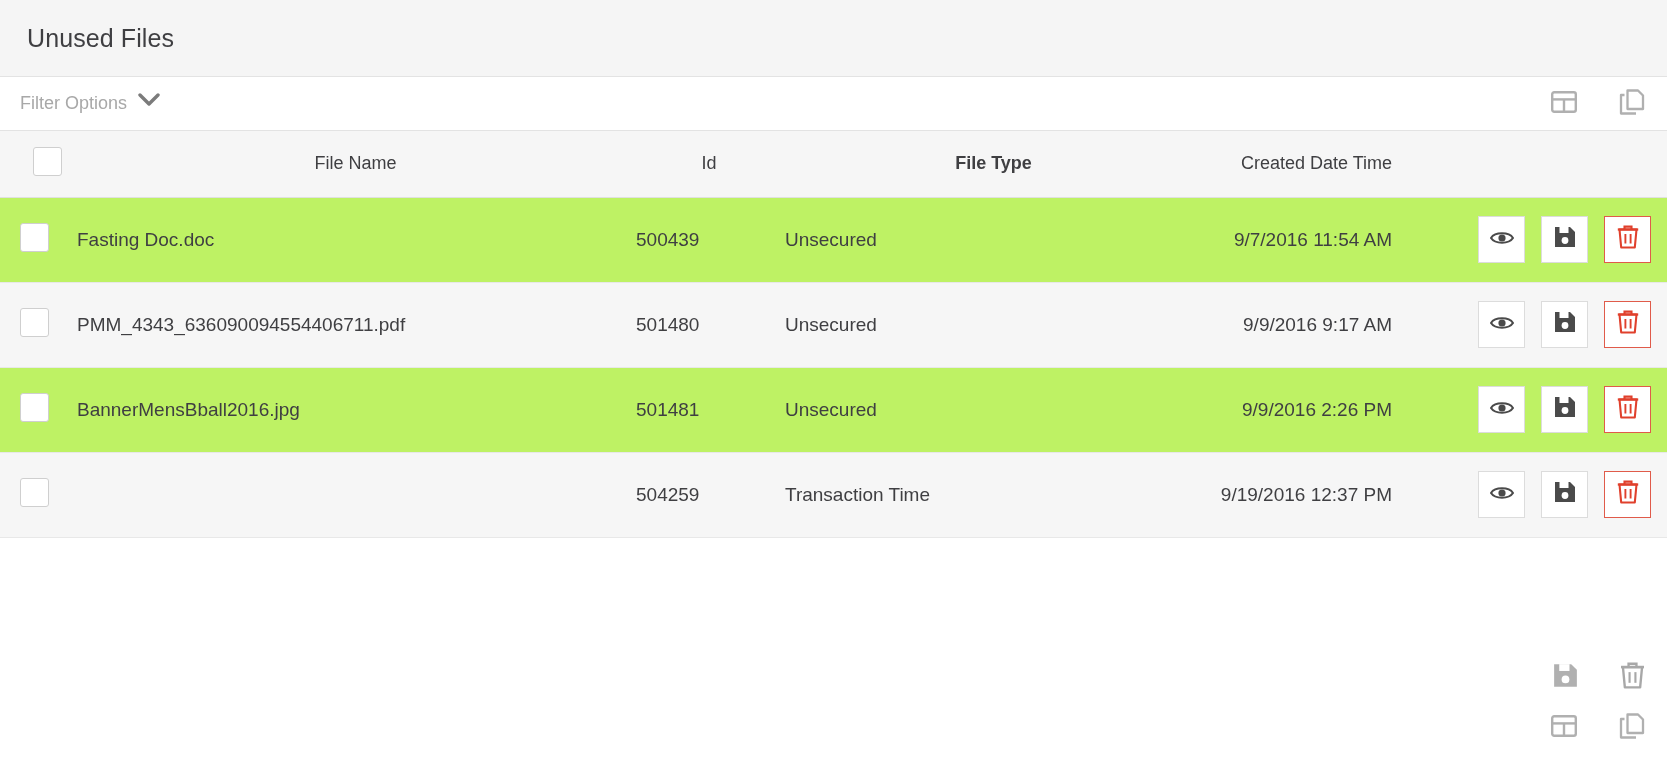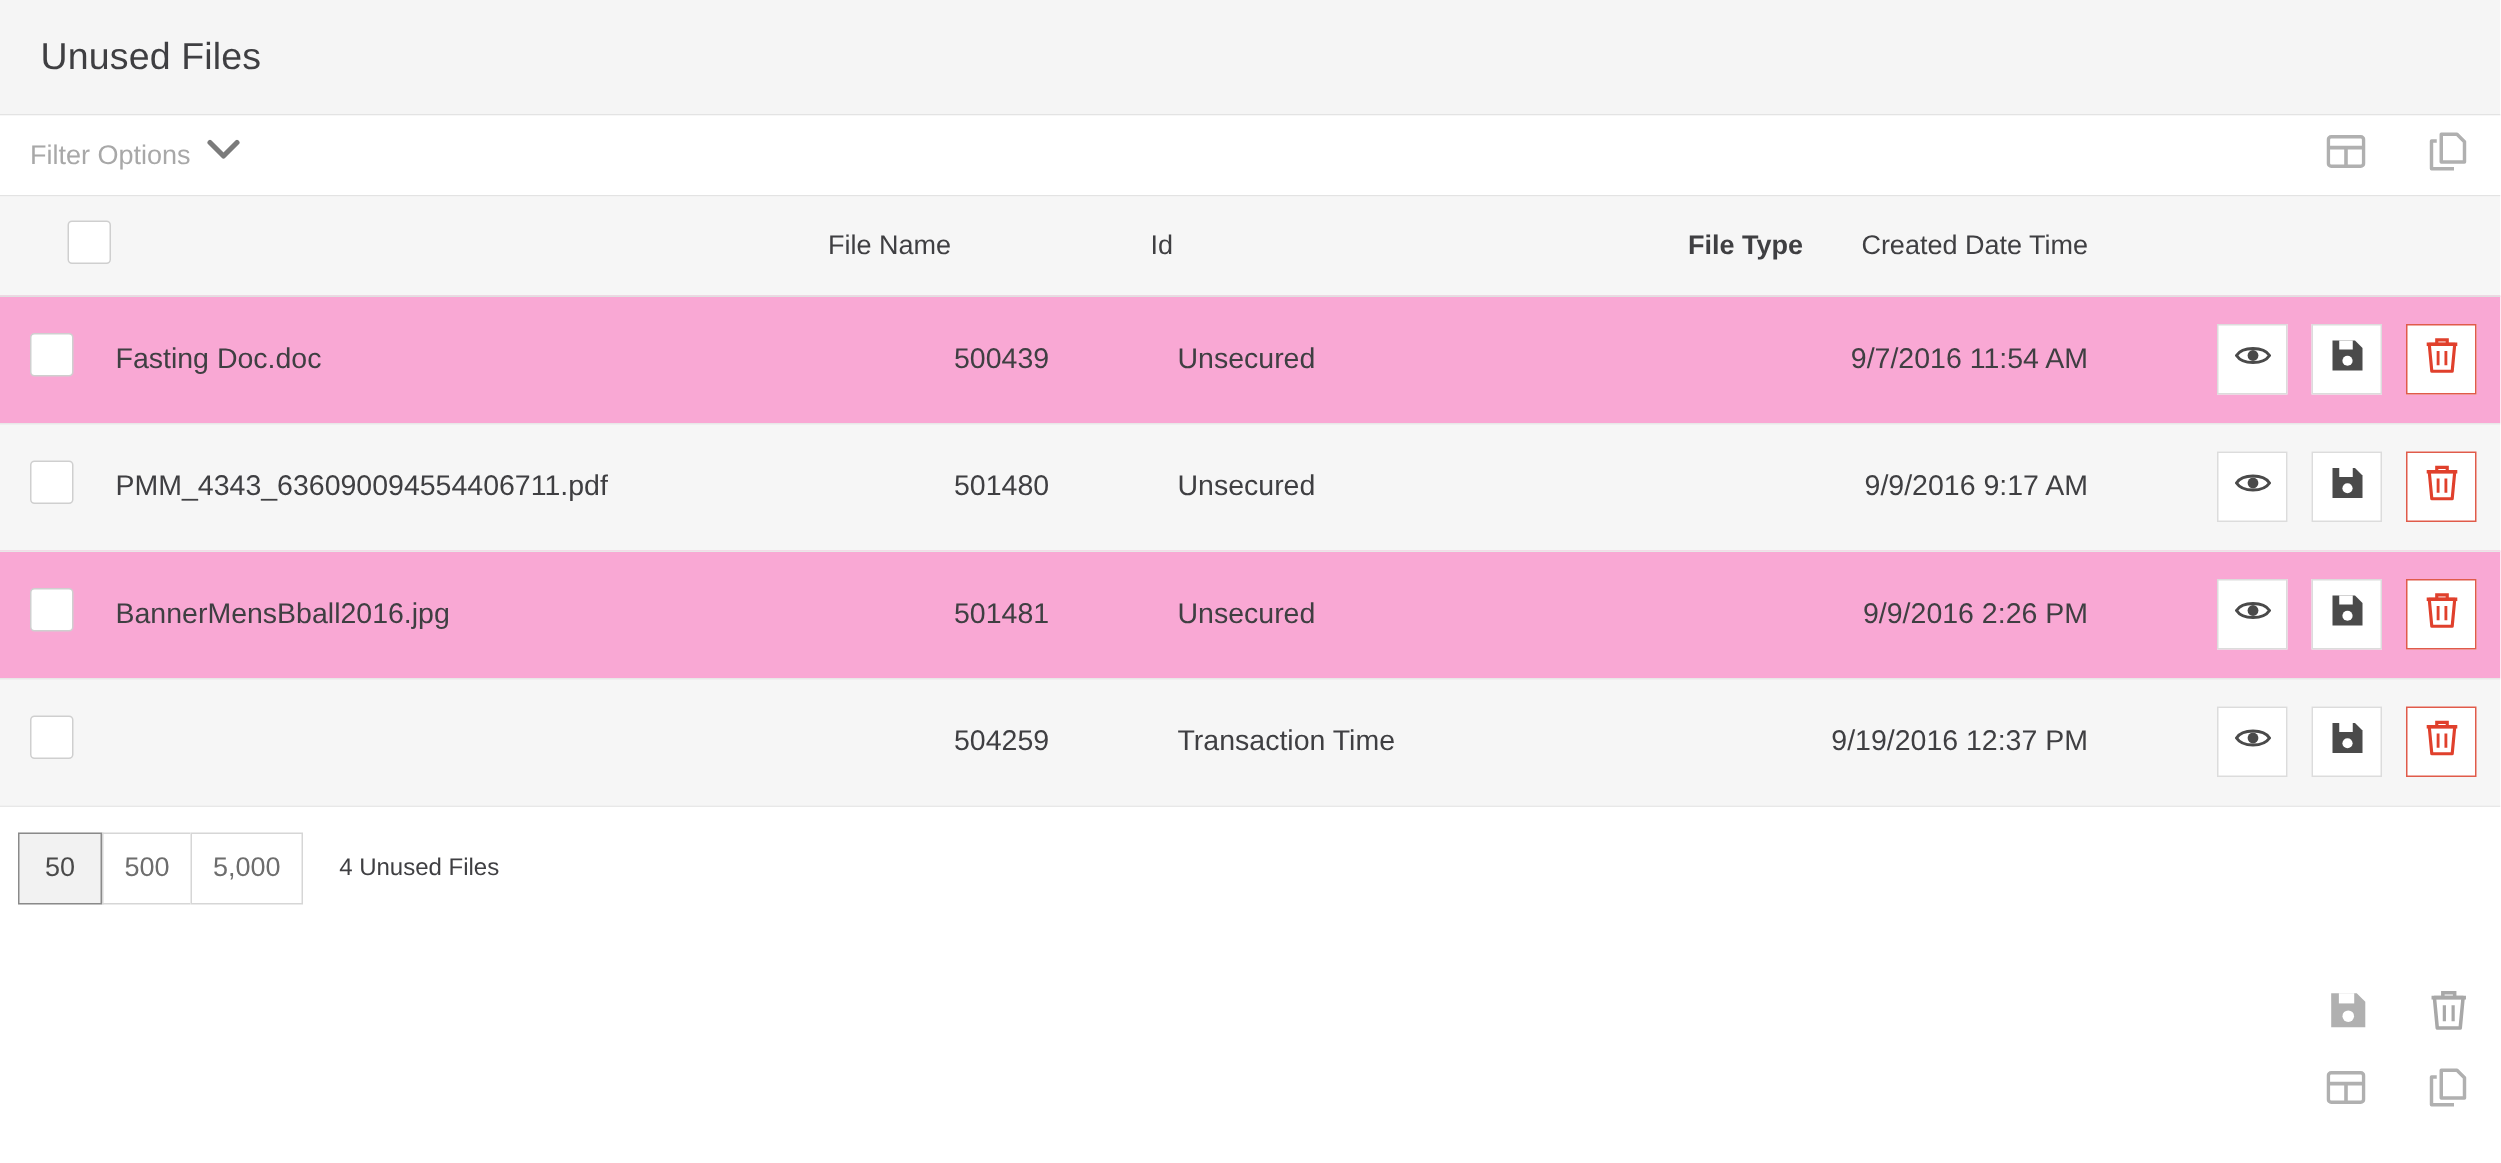--- a/index.html
+++ b/index.html
@@ -59,31 +59,31 @@
   table.grid col.c-id    { width: 148px; }
   table.grid col.c-type  { width: 420px; }
   table.grid col.c-date  { width: 190px; }
   table.grid col.c-act   { width: 275px; }
 
   thead tr { background: #f6f6f6; height: 66px; border-bottom: 1px solid #e0e0e0; }
   thead th {
     font-size: 18px;
     font-weight: 400;
     color: #3f3f42;
-    text-align: right;
+    text-align: center;
     padding: 0;
   }
   th.th-check { padding-left: 20px; }
   th.th-name  { padding-left: 3px; }
   th.th-id    { padding-left: 2px; }
   th.th-type  { padding-left: 3px; font-weight: bold; }
   th.th-date  { text-align: right; padding-right: 0; white-space: nowrap; }
 
   tbody tr { height: 85px; border-bottom: 1px solid #e8e8e8; }
-  tbody tr.odd  { background: #f9a8d4; }
+  tbody tr.odd  { background: #bef264; }
   tbody tr.even { background: #f6f6f6; }
   tbody td {
     font-size: 19px;
     color: #3f3f42;
     padding: 0;
     vertical-align: middle;
   }
   td.td-check { padding-left: 20px; }
   td.td-name  { padding-left: 3px; }
   td.td-id    { padding-left: 2px; }
@@ -393,28 +393,20 @@
                 </svg>
               </span>
             </span>
           </div>
         </td>
       </tr>
 
     </tbody>
   </table>
 
-  <div class="footer">
-    <div class="pager">
-      <button class="pg active">50</button>
-      <button class="pg">500</button>
-      <button class="pg">5,000</button>
-    </div>
-    <span class="count">4 Unused Files</span>
-  </div>
 
   <div class="footer-icons">
     <div class="row">
       <span class="ico">
         <svg width="25" height="25" viewBox="0 0 22 22">
           <path d="M1 1 H16 L21 6 V21 H1 Z" fill="#b0b0b0"></path>
           <rect x="5.5" y="1" width="9" height="6" fill="#ffffff"></rect>
           <circle cx="11" cy="14.5" r="3.4" fill="#ffffff"></circle>
         </svg>
       </span>

